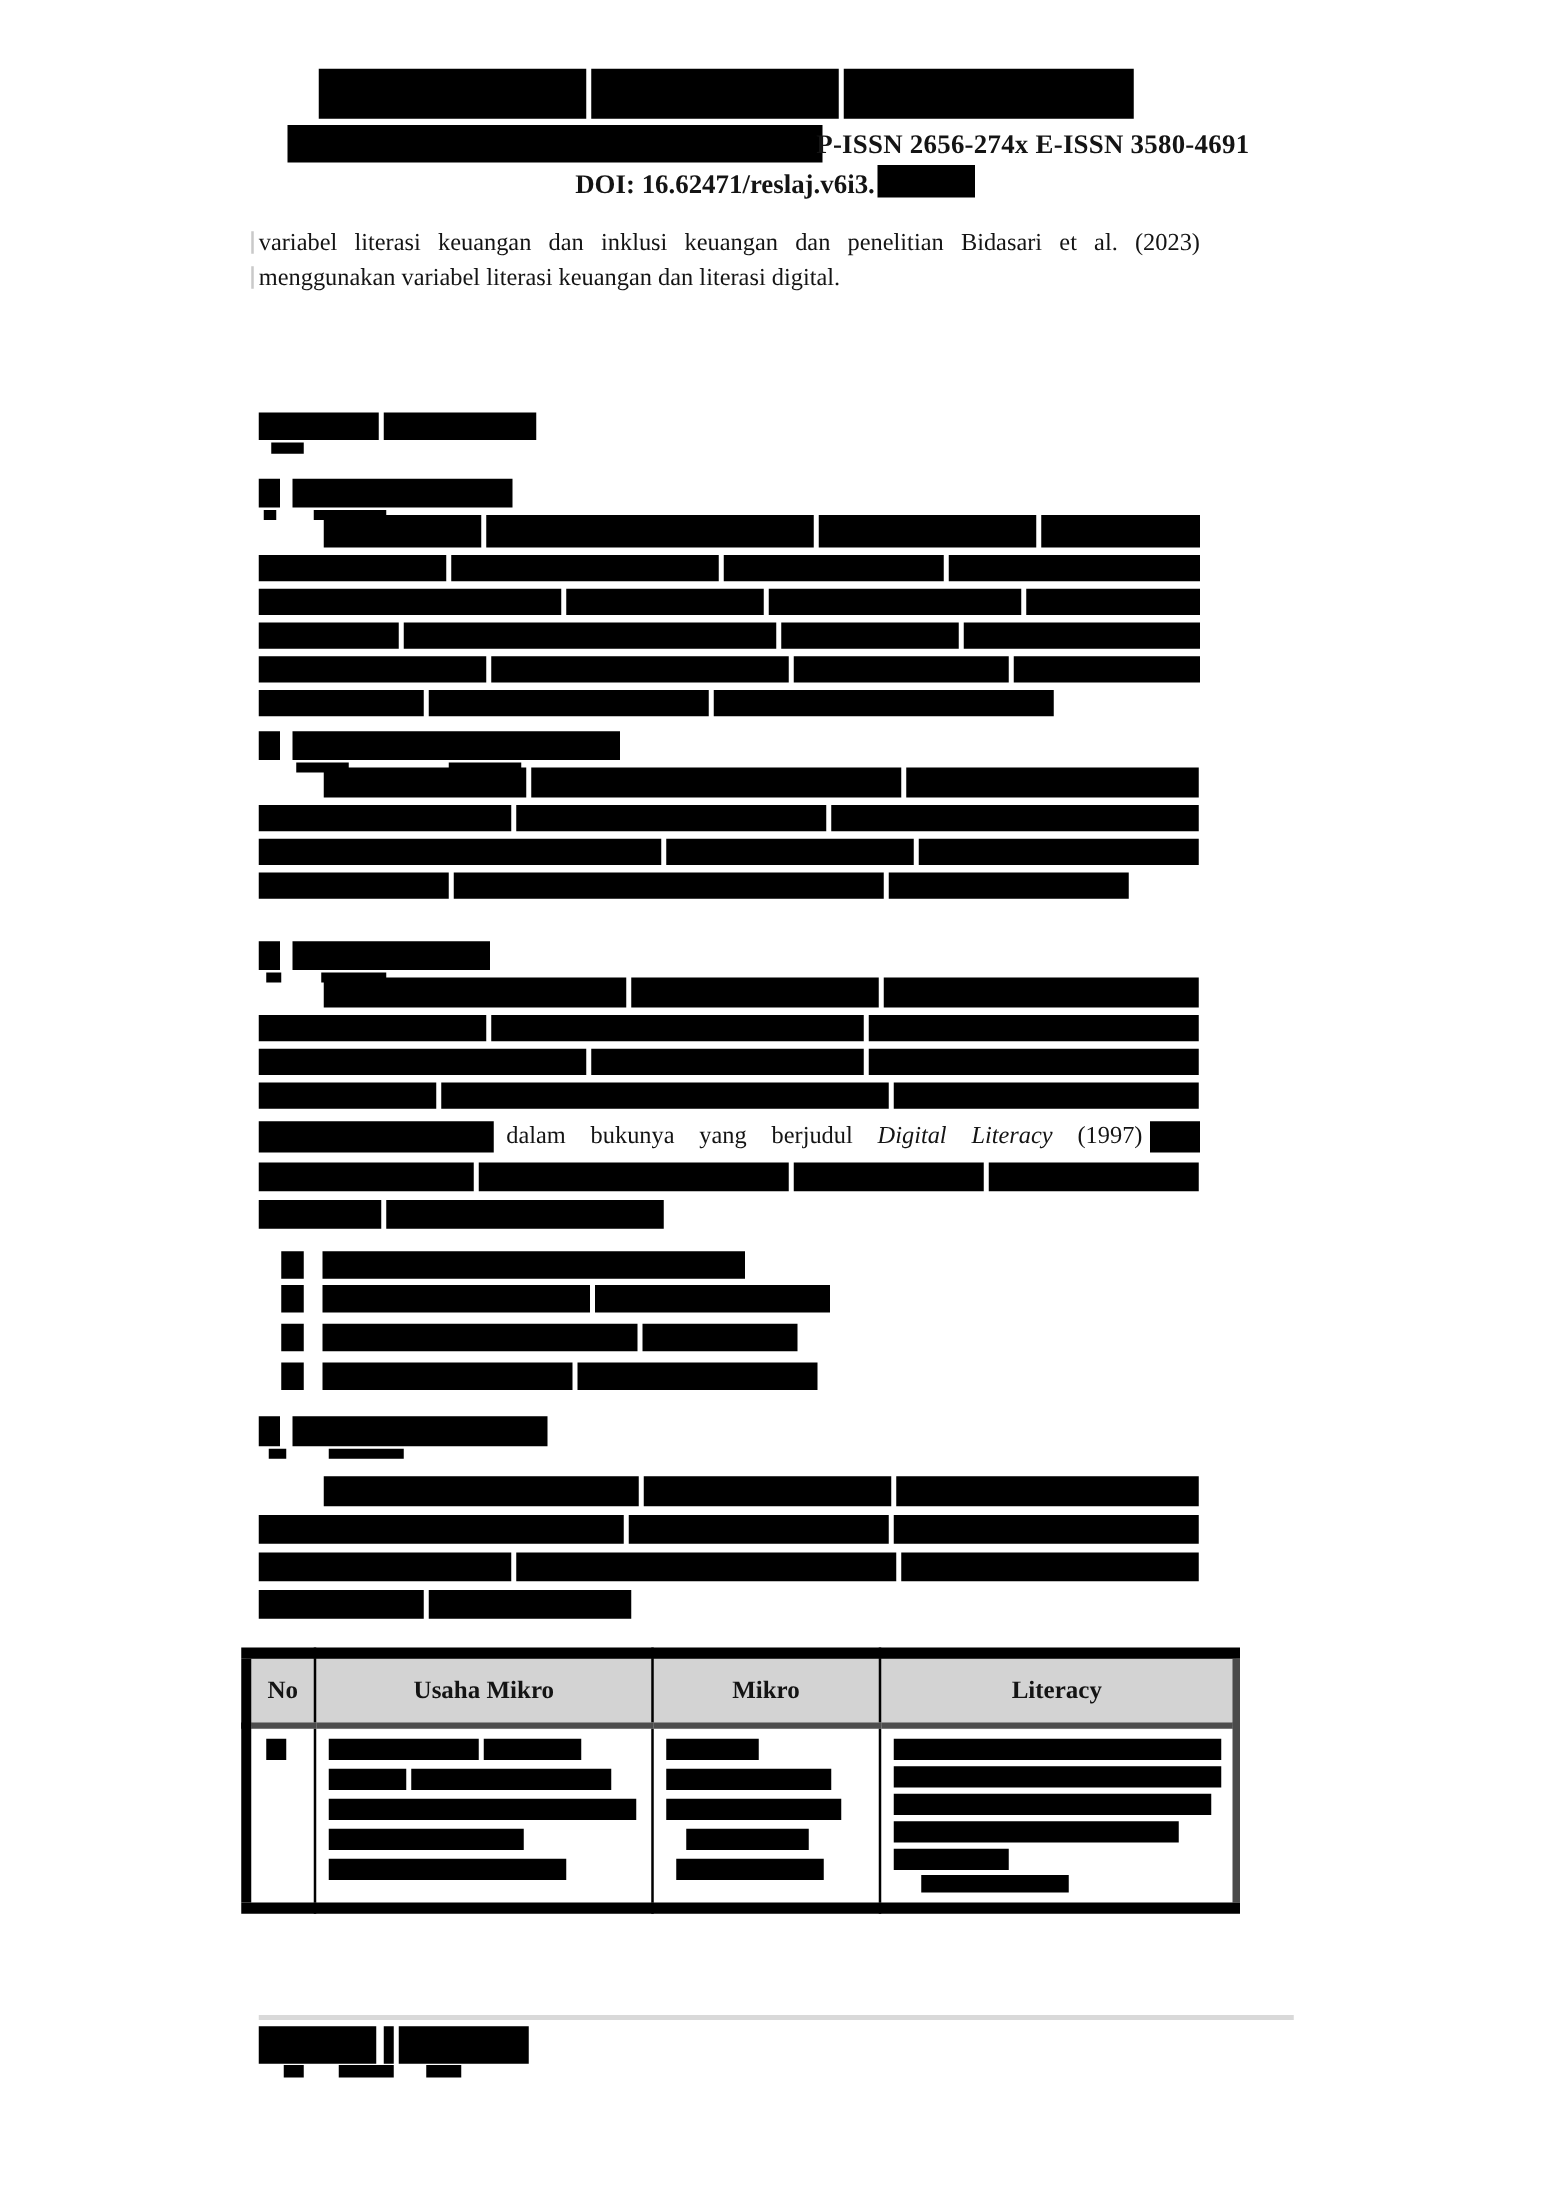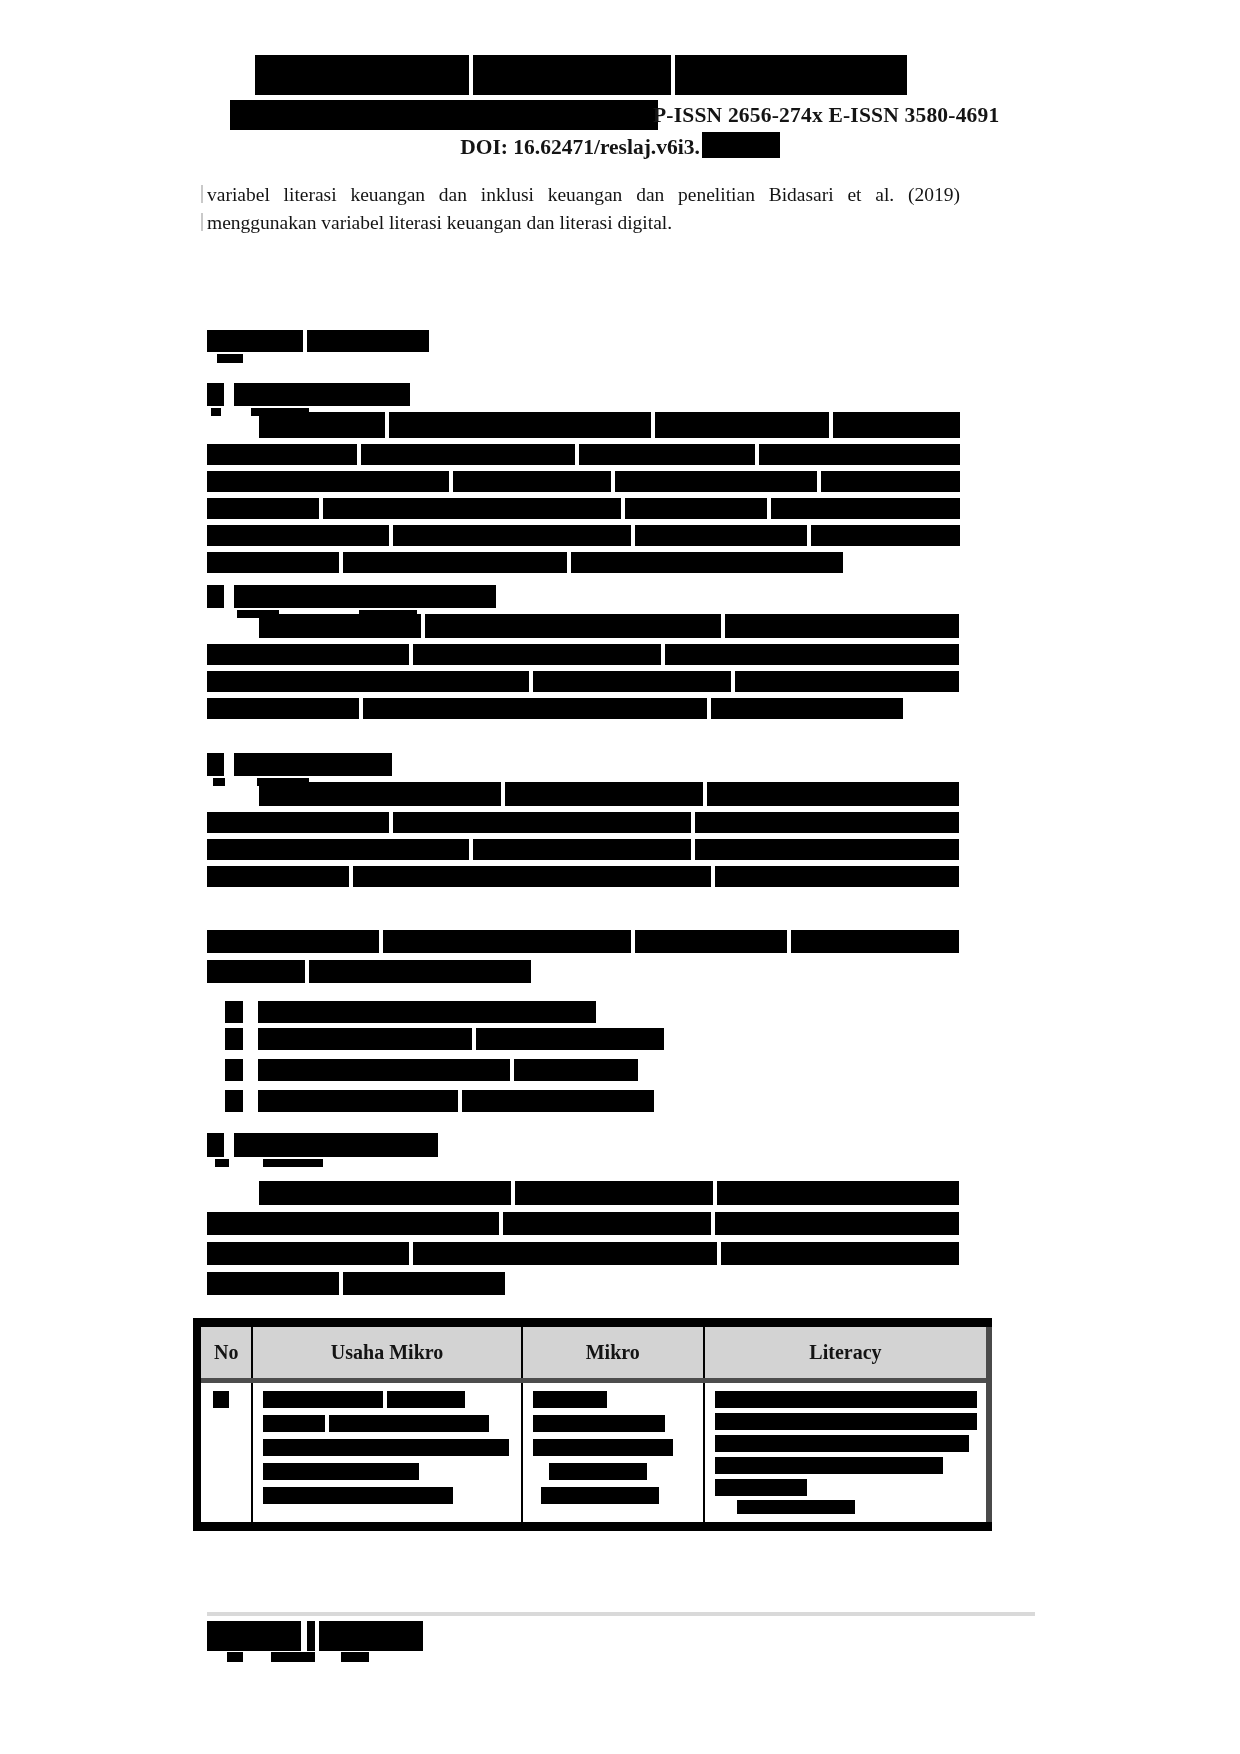--- a/index.html
+++ b/index.html
@@ -65,21 +65,21 @@
       <span class="r-inline" style="width: 428px; height: 30px;"></span>
       <span class="issn-text">P-ISSN 2656-274x E-ISSN 3580-4691</span>
     </div>
 
     <div class="abs doi-line" style="top:132px;left:0;width:1240px">
       <span>DOI: 16.62471/reslaj.v6i3.</span><span class="r-inline" style="width: 78px; height: 26px;"></span>
     </div>
   </header>
 
   <section class="abs intro" style="top:181px;left:207px;width:753px">
-    <div class="jline">variabel literasi keuangan dan inklusi keuangan dan penelitian Bidasari et al. (2019)</div>
+    <div class="jline">variabel literasi keuangan dan inklusi keuangan dan penelitian Bidasari et al. (2023)</div>
     <div class="lline">menggunakan variabel literasi keuangan dan literasi digital.</div>
   </section>
 
   <div class="abs" style="top:330px;left:207px;width:753px">
       <div class="r-line" style="height: 22px;">
         <span class="r-bar" style="left: 0px; width: 96px;"></span>
         <span class="r-bar" style="left: 100px; width: 122px;"></span>
       </div>
       <div class="r-line" style="height: 9px; margin-top: 2px;">
         <span class="r-bar" style="left: 10px; width: 26px;"></span>
@@ -193,20 +193,25 @@
         <span class="r-bar" style="left: 266px; width: 218px;"></span>
         <span class="r-bar" style="left: 488px; width: 264px;"></span>
       </div>
       <div class="r-line" style="height: 21px; margin-top: 6px;">
         <span class="r-bar" style="left: 0px; width: 142px;"></span>
         <span class="r-bar" style="left: 146px; width: 358px;"></span>
         <span class="r-bar" style="left: 508px; width: 244px;"></span>
       </div>
     </div>
 
+  <div class="abs book-line" style="top:894px;left:207px;width:753px">
+    <span class="r-inline" style="width: 188px; height: 25px;"></span>
+    <span class="book-text"><span>dalam bukunya yang berjudul</span> <i>Digital Literacy</i> <span>(1997)</span></span>
+    <span class="r-inline" style="width: 40px; height: 25px;"></span>
+  </div>
 
   <div class="abs" style="top:930px;left:207px;width:753px">
       <div class="r-line" style="height: 23px;">
         <span class="r-bar" style="left: 0px; width: 172px;"></span>
         <span class="r-bar" style="left: 176px; width: 248px;"></span>
         <span class="r-bar" style="left: 428px; width: 152px;"></span>
         <span class="r-bar" style="left: 584px; width: 168px;"></span>
       </div>
       <div class="r-line" style="height: 23px; margin-top: 7px;">
         <span class="r-bar" style="left: 0px; width: 98px;"></span>

